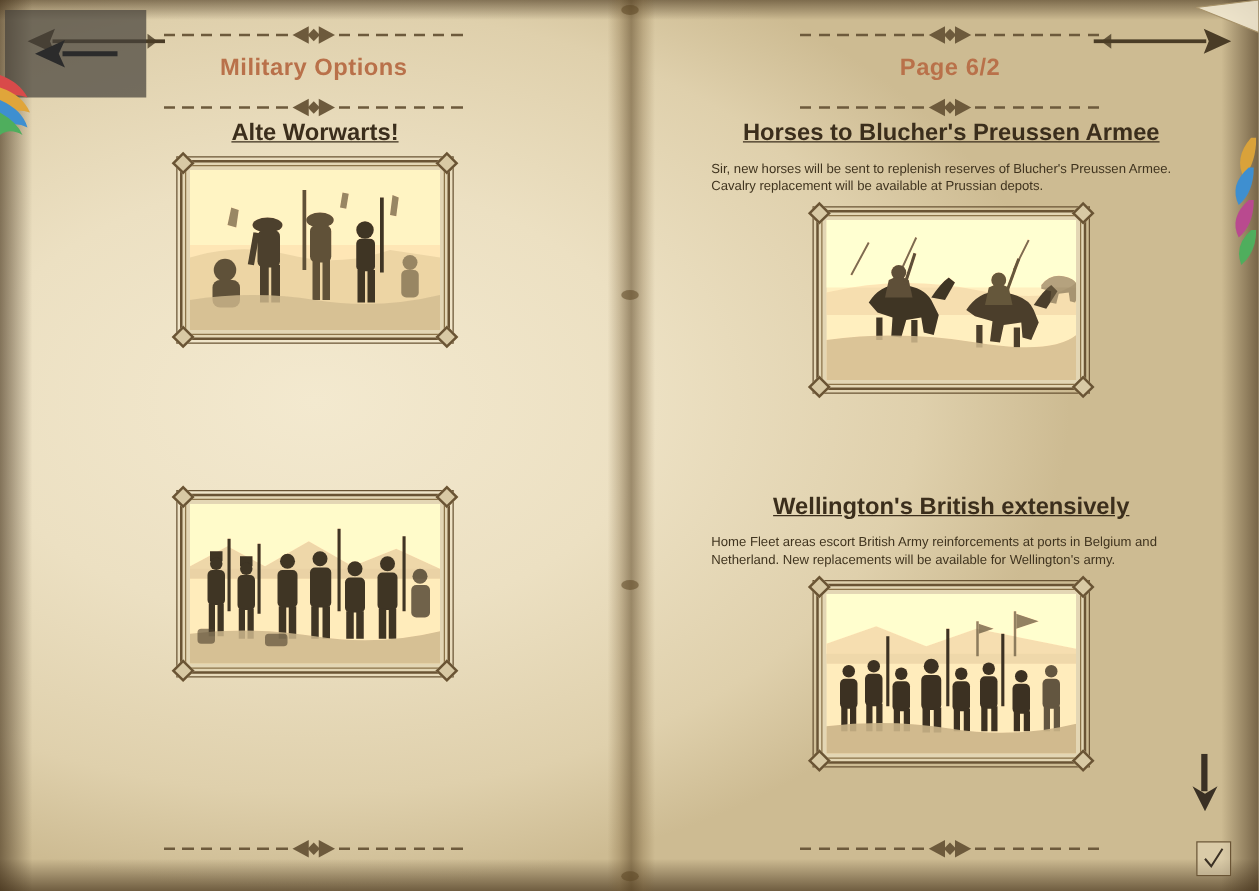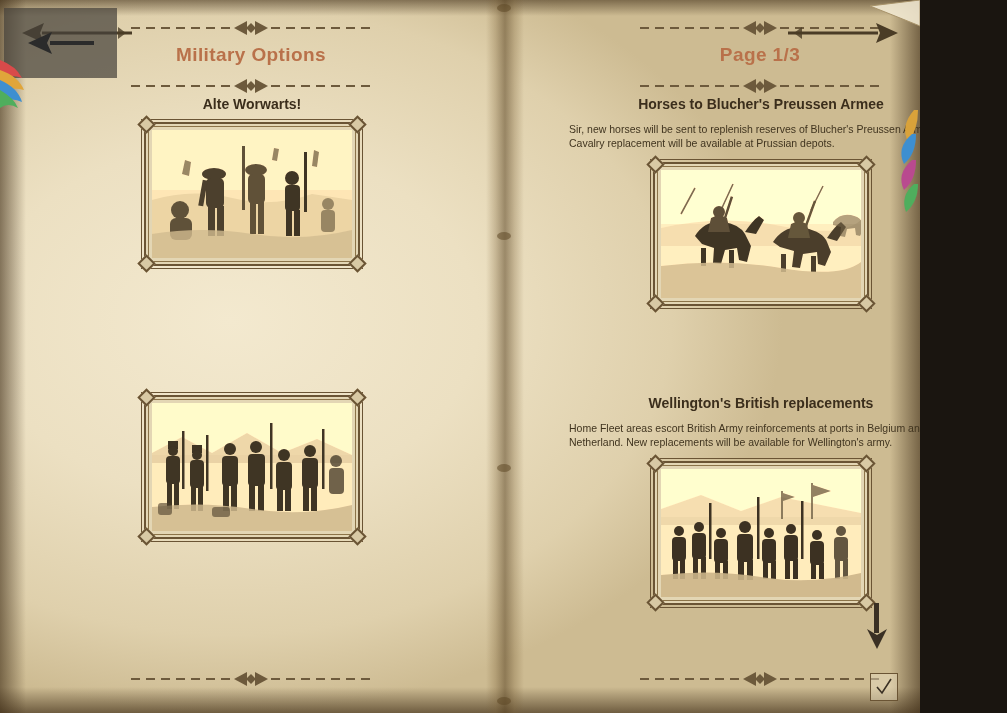--- a/index.html
+++ b/index.html
@@ -9,21 +9,21 @@
   }
   body {
     width: 1007px;
     height: 713px;
     overflow: hidden;
     font-family: "Liberation Sans", sans-serif;
   }
 
   #book {
     position: relative;
-    width: 920px;
+    width: 1007px;
     height: 713px;
     background:
       radial-gradient(ellipse 60% 55% at 25% 45%, #f3e9cf 0%, #ece0c2 45%, #dfd0ac 80%, #cdbb92 100%),
       #e8dcbc;
     overflow: hidden;
   }
 
   
   .edge {
     position: absolute;
@@ -159,24 +159,25 @@
   }
 
   
   .entry {
     position: absolute;
     left: 46px;
     width: 400px;
   }
   .entry-title {
     text-align: center;
-    font-size: 14px;
+    font-size: 19px;
     font-weight: bold;
     color: #3b2e1c;
     margin-bottom: 10px;
+    text-decoration: underline;
   }
   .entry-desc {
     font-size: 10.5px;
     line-height: 1.35;
     color: #40341f;
     margin: 0 8px 12px 8px;
   }
 
   .entry-1 { top: 96px; }
   .entry-2 { top: 395px; }
@@ -457,21 +458,21 @@
   <div class="page page-right">
 
     <div class="ornament orn-top-left">
       <span class="bar"></span>
         <span class="knot">
           <i></i>
         </span>
         <span class="bar"></span>
     </div>
 
-    <div class="page-header">Page 1/3</div>
+    <div class="page-header">Page 6/2</div>
 
     <div class="ornament orn-mid-left">
       <span class="bar"></span>
         <span class="knot">
           <i></i>
         </span>
         <span class="bar"></span>
     </div>
 
     <div class="entry entry-1">
@@ -520,21 +521,21 @@
             <g fill="#6a5a3c" opacity=".6">
               <path d="M172 52 q7 -9 18 -7 q9 2 11 7 l2 6 -4 8 -4 -1 -1 -7 -8 1 -2 8 -5 -1 1 -9 -8 -2z"></path>
             </g>
             <path d="M0 96 Q60 88 120 98 T200 92 L200 128 L0 128Z" fill="#b9a77f" opacity=".85"></path>
           </svg>
         </div>
       </div>
     </div>
 
     <div class="entry entry-2">
-      <div class="entry-title">Wellington's British replacements</div>
+      <div class="entry-title">Wellington's British extensively</div>
       <div class="entry-desc">Home Fleet areas escort British Army reinforcements at ports in Belgium and Netherland. New replacements will be available for Wellington's army.</div>
       <div class="pic-frame">
         <span class="pic-corner tl"></span>
         <span class="pic-corner tr"></span>
         <span class="pic-corner bl"></span>
         <span class="pic-corner br"></span>
         <div class="pic">
           <svg width="200" height="128" viewBox="0 0 200 128">
             <rect width="200" height="128" fill="#ddd0ae"></rect>
             <rect width="200" height="48" fill="#eae0c3"></rect>

